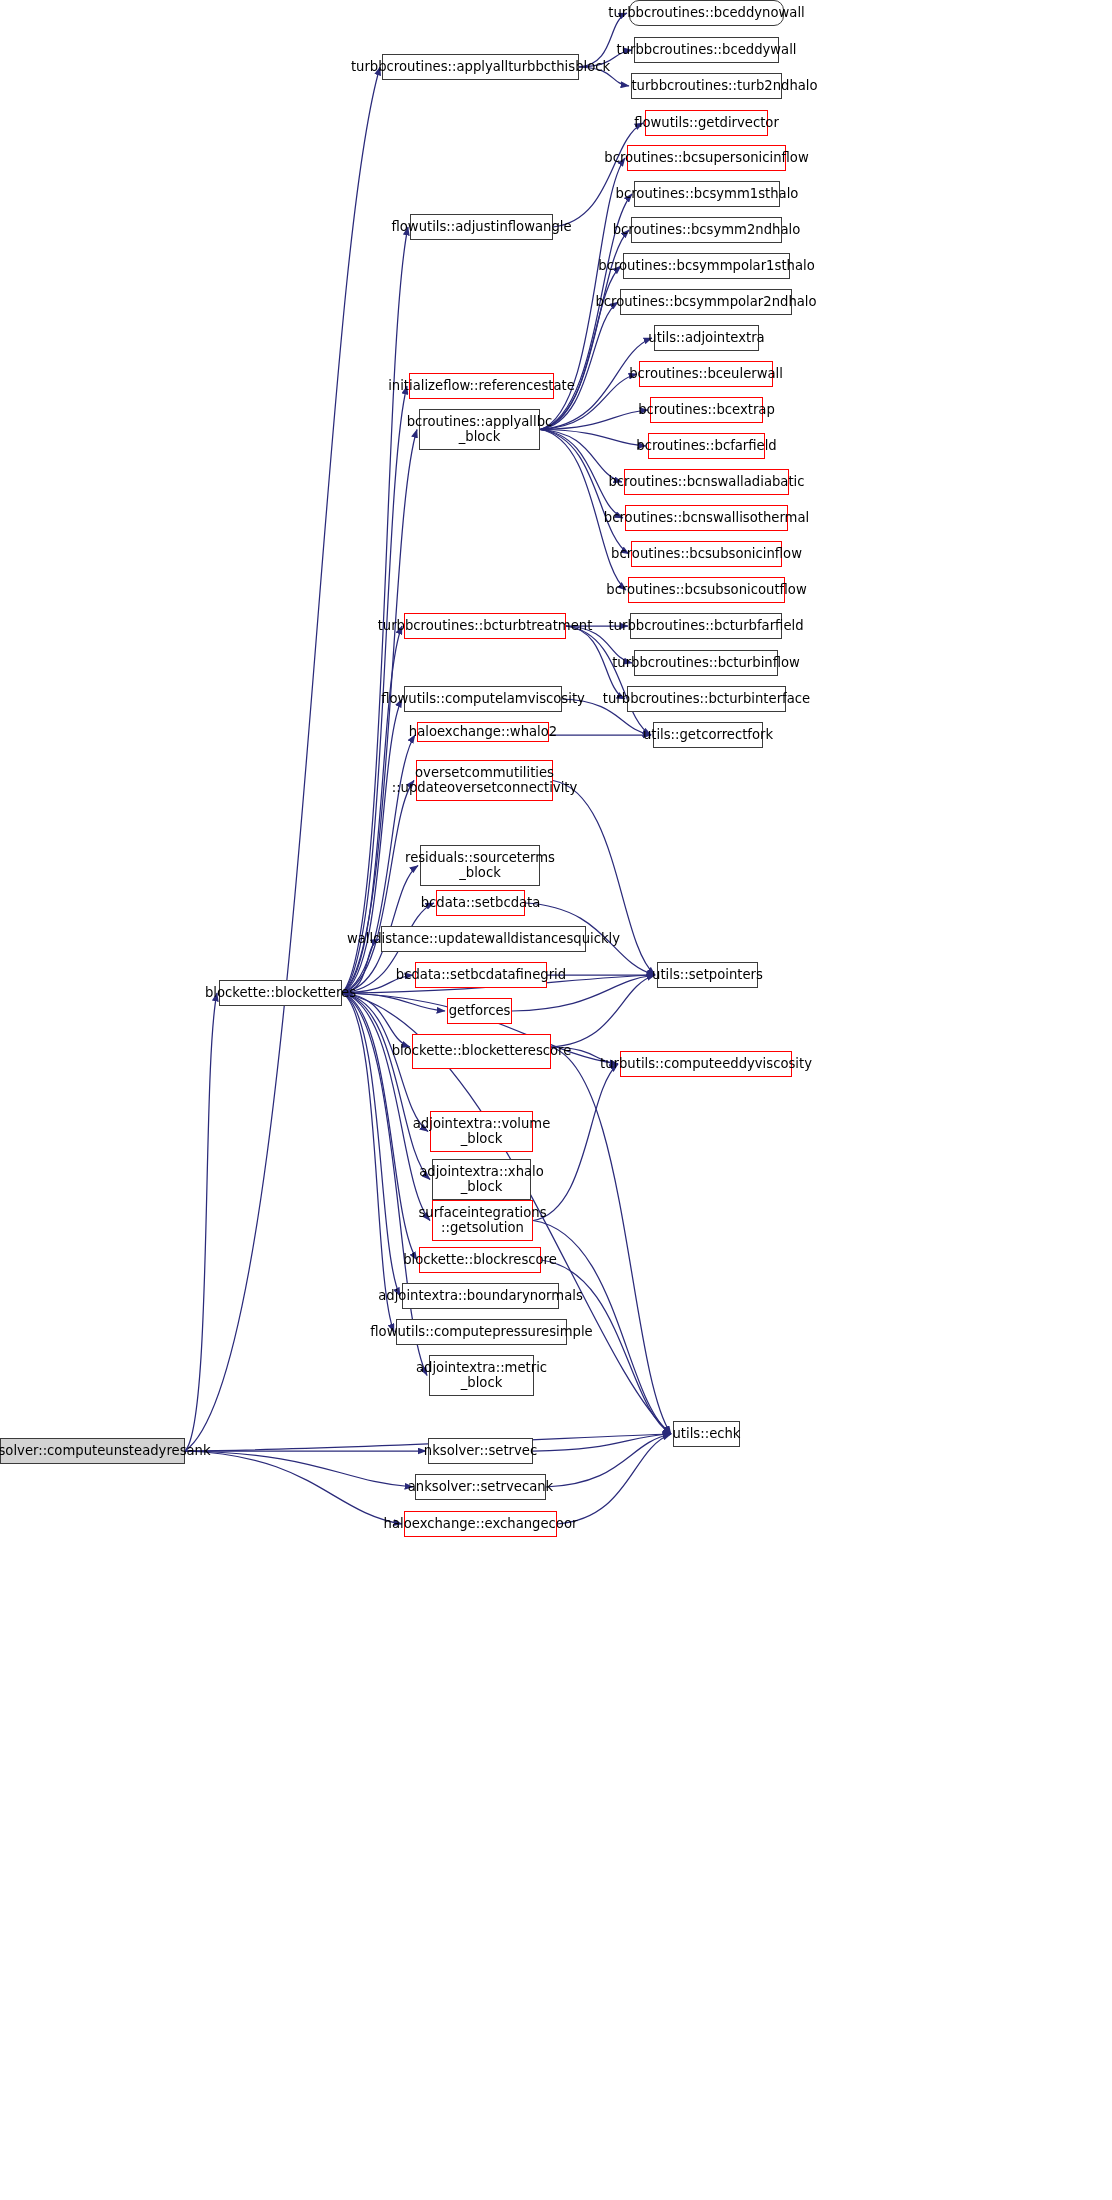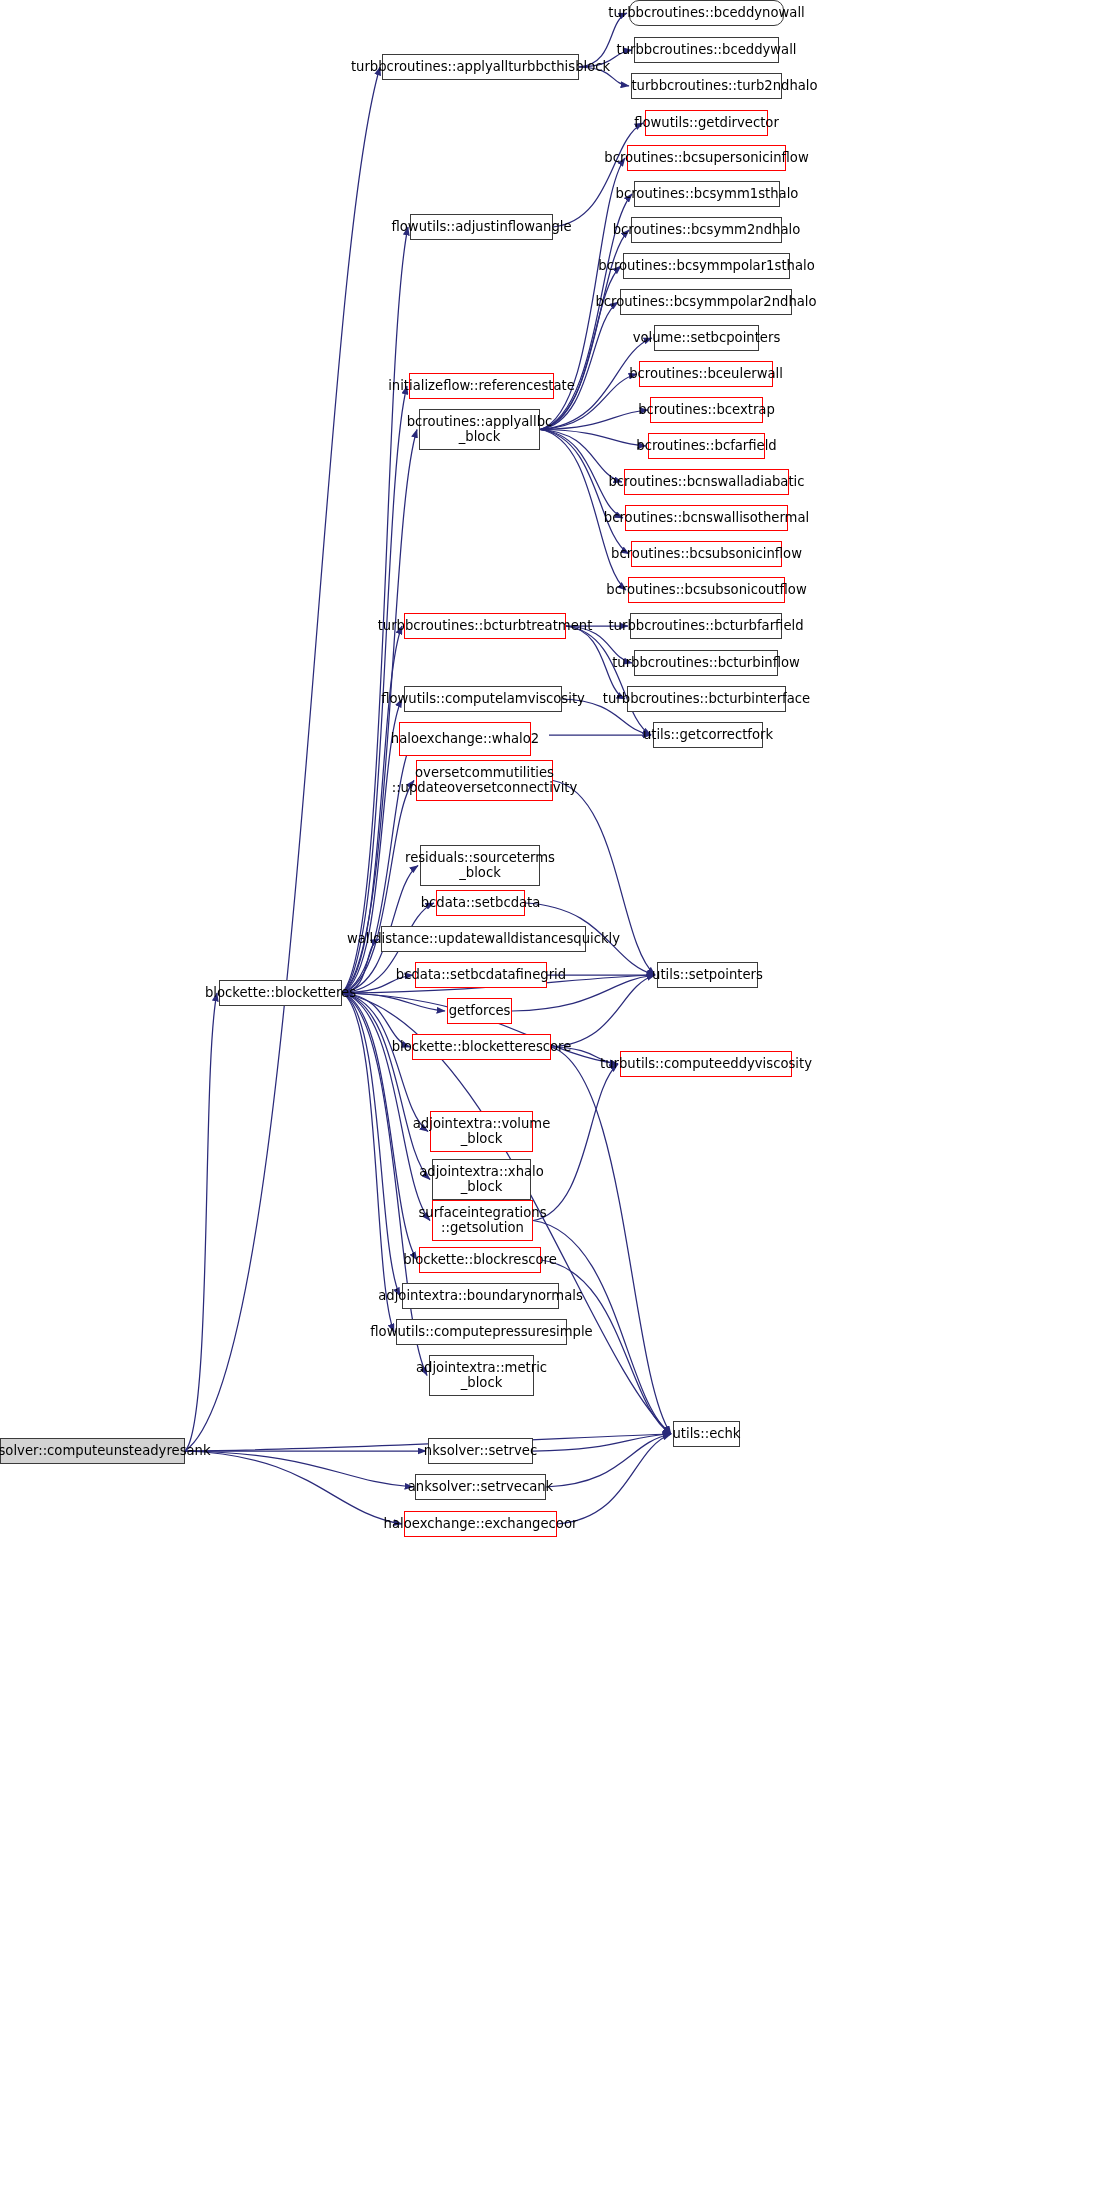--- a/index.html
+++ b/index.html
@@ -96,49 +96,49 @@
       <div class="node black" style="left: 382px; top: 54px; width: 197px; height: 26px;">turbbcroutines::applyallturbbcthisblock</div>
       <div class="node black" style="left: 629px; top: 0px; width: 155px; height: 26px; border-radius: 10px;">turbbcroutines::bceddynowall</div>
       <div class="node black" style="left: 634px; top: 37px; width: 145px; height: 26px;">turbbcroutines::bceddywall</div>
       <div class="node black" style="left: 631px; top: 73px; width: 151px; height: 26px; padding-left: 40px;">turbbcroutines::turb2ndhalo</div>
       <div class="node red" style="left: 645px; top: 110px; width: 123px; height: 26px;">flowutils::getdirvector</div>
       <div class="node red" style="left: 627px; top: 145px; width: 159px; height: 26px;">bcroutines::bcsupersonicinflow</div>
       <div class="node black" style="left: 634px; top: 181px; width: 146px; height: 26px;">bcroutines::bcsymm1sthalo</div>
       <div class="node black" style="left: 631px; top: 217px; width: 151px; height: 26px;">bcroutines::bcsymm2ndhalo</div>
       <div class="node black" style="left: 623px; top: 253px; width: 167px; height: 26px;">bcroutines::bcsymmpolar1sthalo</div>
       <div class="node black" style="left: 620px; top: 289px; width: 172px; height: 26px;">bcroutines::bcsymmpolar2ndhalo</div>
-      <div class="node black" style="left: 654px; top: 325px; width: 105px; height: 26px;">volume::setbcpointers</div>
+      <div class="node black" style="left: 654px; top: 325px; width: 105px; height: 26px;">utils::adjointextra</div>
       <div class="node red" style="left: 639px; top: 361px; width: 134px; height: 26px;">bcroutines::bceulerwall</div>
       <div class="node red" style="left: 650px; top: 397px; width: 113px; height: 26px;">bcroutines::bcextrap</div>
       <div class="node red" style="left: 648px; top: 433px; width: 117px; height: 26px;">bcroutines::bcfarfield</div>
       <div class="node red" style="left: 624px; top: 469px; width: 165px; height: 26px;">bcroutines::bcnswalladiabatic</div>
       <div class="node red" style="left: 625px; top: 505px; width: 163px; height: 26px;">bcroutines::bcnswallisothermal</div>
       <div class="node red" style="left: 631px; top: 541px; width: 151px; height: 26px;">bcroutines::bcsubsonicinflow</div>
       <div class="node red" style="left: 628px; top: 577px; width: 157px; height: 26px;">bcroutines::bcsubsonicoutflow</div>
       <div class="node black" style="left: 410px; top: 214px; width: 143px; height: 26px;">flowutils::adjustinflowangle</div>
       <div class="node red" style="left: 409px; top: 373px; width: 145px; height: 26px;">initializeflow::referencestate</div>
       <div class="node black" style="left: 419px; top: 409px; width: 121px; height: 41px;">bcroutines::applyallbc
 _block</div>
       <div class="node red" style="left: 404px; top: 613px; width: 162px; height: 26px;">turbbcroutines::bcturbtreatment</div>
       <div class="node black" style="left: 630px; top: 613px; width: 152px; height: 26px;">turbbcroutines::bcturbfarfield</div>
       <div class="node black" style="left: 634px; top: 650px; width: 144px; height: 26px;">turbbcroutines::bcturbinflow</div>
       <div class="node black" style="left: 627px; top: 686px; width: 159px; height: 26px;">turbbcroutines::bcturbinterface</div>
       <div class="node black" style="left: 404px; top: 686px; width: 158px; height: 26px;">flowutils::computelamviscosity</div>
-      <div class="node red" style="left: 399px; top: 722px; width: 132px; height: 34px;">haloexchange::whalo2</div>
+      <div class="node red" style="left: 417px; top: 722px; width: 132px; height: 20px;">haloexchange::whalo2</div>
       <div class="node black" style="left: 653px; top: 722px; width: 110px; height: 26px;">utils::getcorrectfork</div>
       <div class="node red" style="left: 416px; top: 760px; width: 137px; height: 41px;">oversetcommutilities
 ::updateoversetconnectivity</div>
       <div class="node black" style="left: 420px; top: 845px; width: 120px; height: 41px;">residuals::sourceterms
 _block</div>
       <div class="node red" style="left: 436px; top: 890px; width: 89px; height: 26px;">bcdata::setbcdata</div>
       <div class="node black" style="left: 381px; top: 926px; width: 205px; height: 26px;">walldistance::updatewalldistancesquickly</div>
       <div class="node red" style="left: 415px; top: 962px; width: 132px; height: 26px;">bcdata::setbcdatafinegrid</div>
       <div class="node black" style="left: 657px; top: 962px; width: 101px; height: 26px;">utils::setpointers</div>
       <div class="node red" style="left: 447px; top: 998px; width: 65px; height: 26px;">getforces</div>
-      <div class="node red" style="left: 412px; top: 1034px; width: 139px; height: 26px;">blockette::blocketterescore</div>
+      <div class="node red" style="left: 412px; top: 1034px; width: 139px; height: 35px;">blockette::blocketterescore</div>
       <div class="node red" style="left: 620px; top: 1051px; width: 172px; height: 26px;">turbutils::computeeddyviscosity</div>
       <div class="node red" style="left: 430px; top: 1111px; width: 103px; height: 41px;">adjointextra::volume
 _block</div>
       <div class="node black" style="left: 432px; top: 1159px; width: 99px; height: 41px;">adjointextra::xhalo
 _block</div>
       <div class="node red" style="left: 432px; top: 1200px; width: 101px; height: 41px;">surfaceintegrations
 ::getsolution</div>
       <div class="node red" style="left: 419px; top: 1247px; width: 122px; height: 26px;">blockette::blockrescore</div>
       <div class="node black" style="left: 402px; top: 1283px; width: 157px; height: 26px;">adjointextra::boundarynormals</div>
       <div class="node black" style="left: 396px; top: 1319px; width: 171px; height: 26px;">flowutils::computepressuresimple</div>

